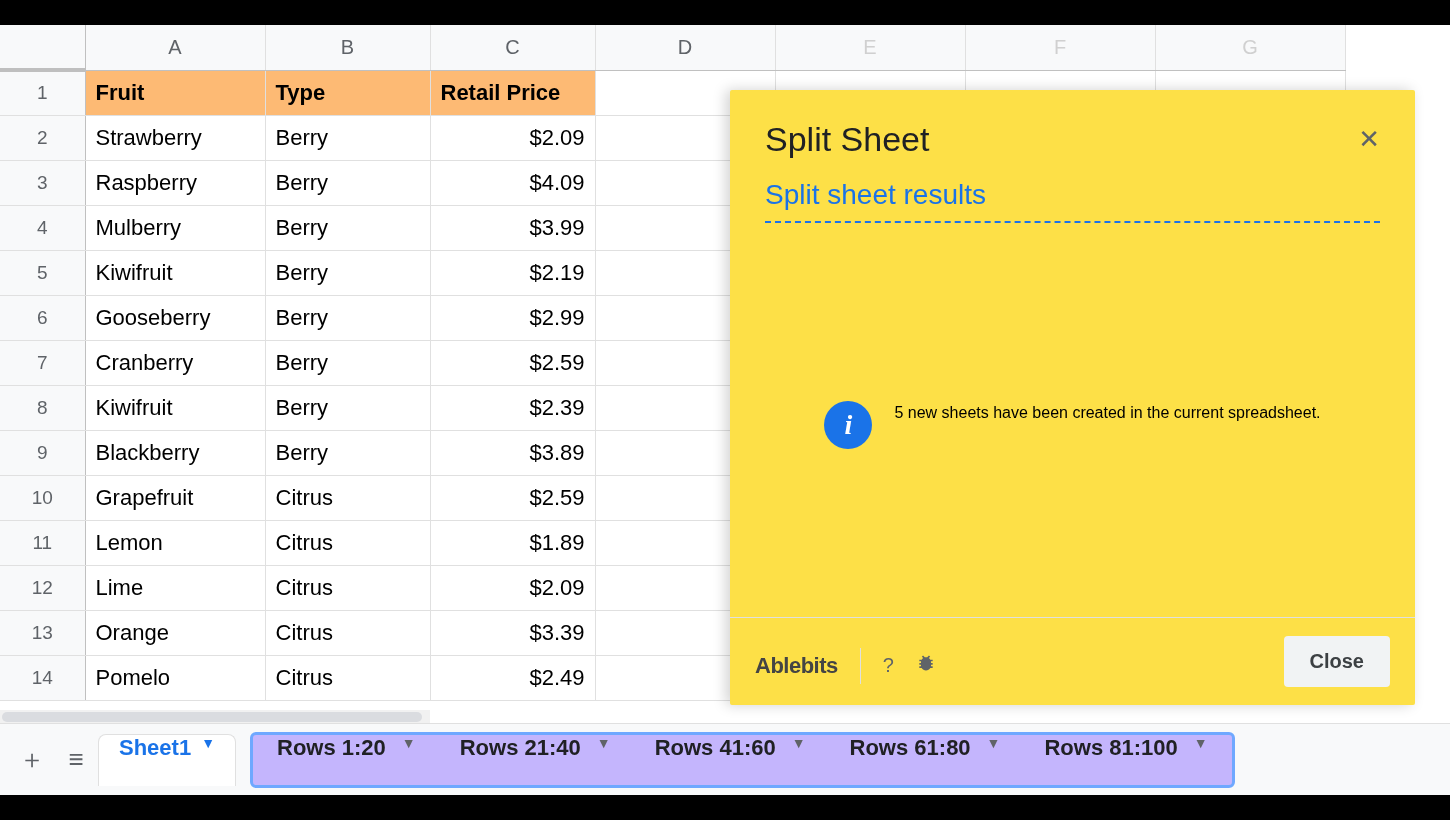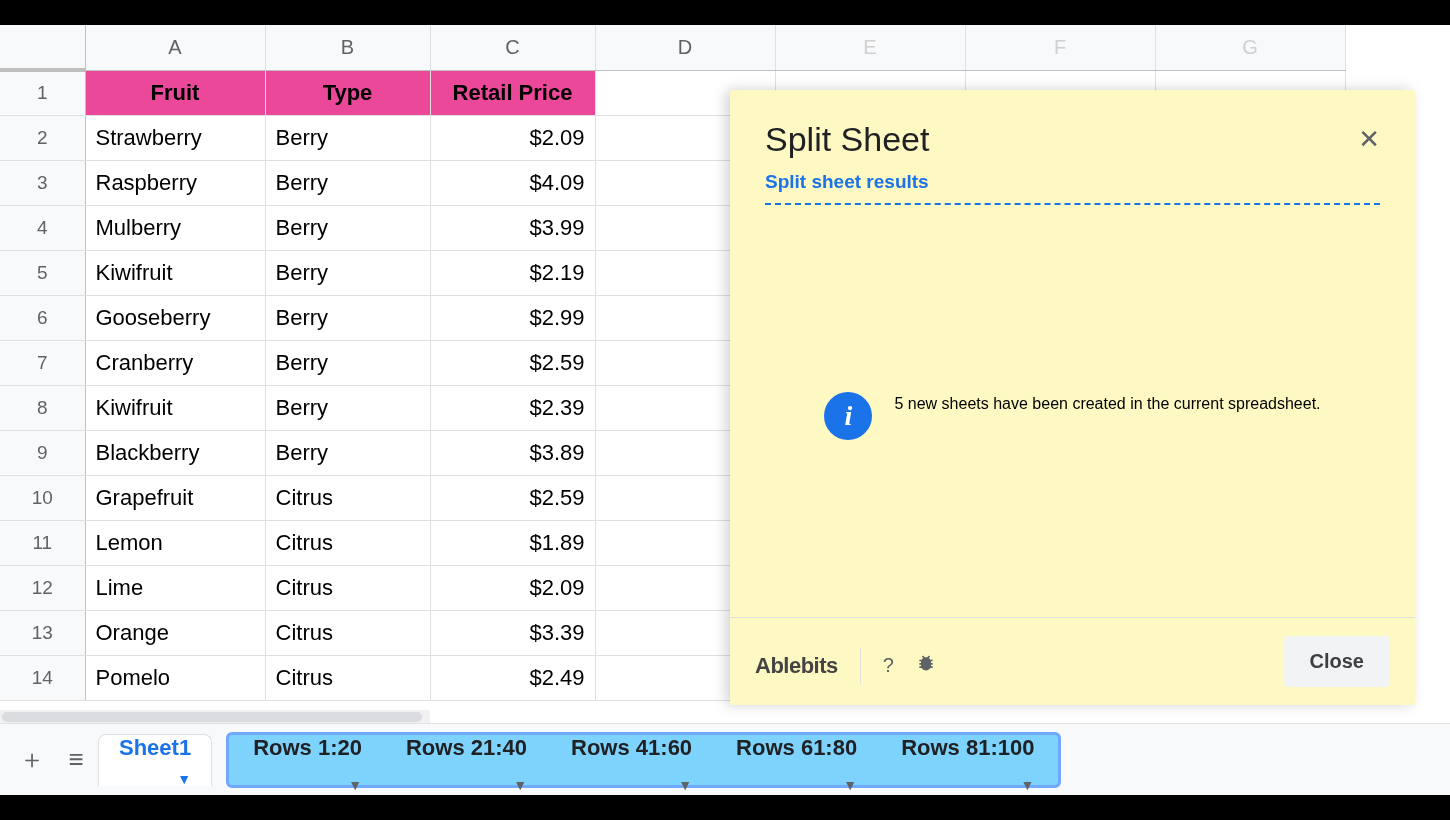--- a/index.html
+++ b/index.html
@@ -63,41 +63,40 @@
   .grid td.cell {
     border-right: 1px solid #e0e0e0;
     border-bottom: 1px solid #e0e0e0;
     padding: 0 10px;
     height: 45px;
     font-size: 22px;
     color: #000;
   }
   .grid td.cell.header-cell {
     font-weight: 700;
-    text-align: center;
-    background: #ec4899;
+    background: #fdba74;
   }
   .grid td.cell.price { text-align: right; }
   
   .col-A { width: 180px; }
   .col-B { width: 165px; }
   .col-C { width: 165px; }
   .col-D { width: 180px; }
   .col-E { width: 190px; }
   .col-F { width: 190px; }
   .col-G { width: 190px; }
   
   
   .panel {
     position: absolute;
     top: 65px;
     right: 35px;
     width: 685px;
     height: 615px;
-    background: #fef9c3;
+    background: #fde047;
     box-shadow: -4px 0 14px rgba(0,0,0,0.18);
     border-radius: 2px;
     display: flex;
     flex-direction: column;
   }
   .panel-header {
     padding: 30px 35px 10px 35px;
   }
   .panel-title-row {
     display: flex;
@@ -110,24 +109,23 @@
     font-weight: 400;
     font-family: 'Google Sans', Arial, sans-serif;
   }
   .close-x {
     font-size: 26px;
     color: #5f6368;
     cursor: pointer;
     font-weight: 300;
   }
   .panel-subtitle {
-    margin-top: 12px;
-    font-size: 19px;
+    margin-top: 20px;
+    font-size: 28px;
     color: #1a73e8;
-    font-weight: bold;
   }
   .dashed-line {
     margin-top: 10px;
     border-top: 2px dashed #1a73e8;
   }
   
   .panel-body {
     flex: 1;
     display: flex;
     align-items: center;
@@ -237,49 +235,48 @@
     align-items: center;
     justify-content: center;
     color: #5f6368;
     font-size: 26px;
     cursor: pointer;
   }
   .sheet-tab {
     height: 52px;
     padding: 0 20px;
     display: flex;
-    align-items: flex-end;
+    align-items: flex-start;
     gap: 10px;
     font-size: 22px;
     color: #3c4043;
     border-right: 1px solid #e0e0e0;
     cursor: pointer;
     white-space: nowrap;
-    flex-direction: column;
   }
   .sheet-tab.active {
     background: #fff;
     color: #1a73e8;
     font-weight: 700;
     border-top: 1px solid #e0e0e0;
     border-left: 1px solid #e0e0e0;
     border-top-left-radius: 8px;
     border-top-right-radius: 8px;
   }
   .tab-caret { font-size: 14px; color: inherit; }
   
   .new-tabs-group {
     display: flex;
     align-items: center;
     height: 56px;
     border: 3px solid #6fa8ff;
     border-radius: 6px;
     margin-left: 14px;
     padding: 0 2px;
-    background: #7dd3fc;
+    background: #c4b5fd;
   }
   .new-tabs-group .sheet-tab {
     border: none;
     font-weight: 700;
     color: #202124;
     padding: 0 22px;
     gap: 16px;
     height: 50px;
   }
   .new-tabs-group .tab-caret { color: #5f6368; }

